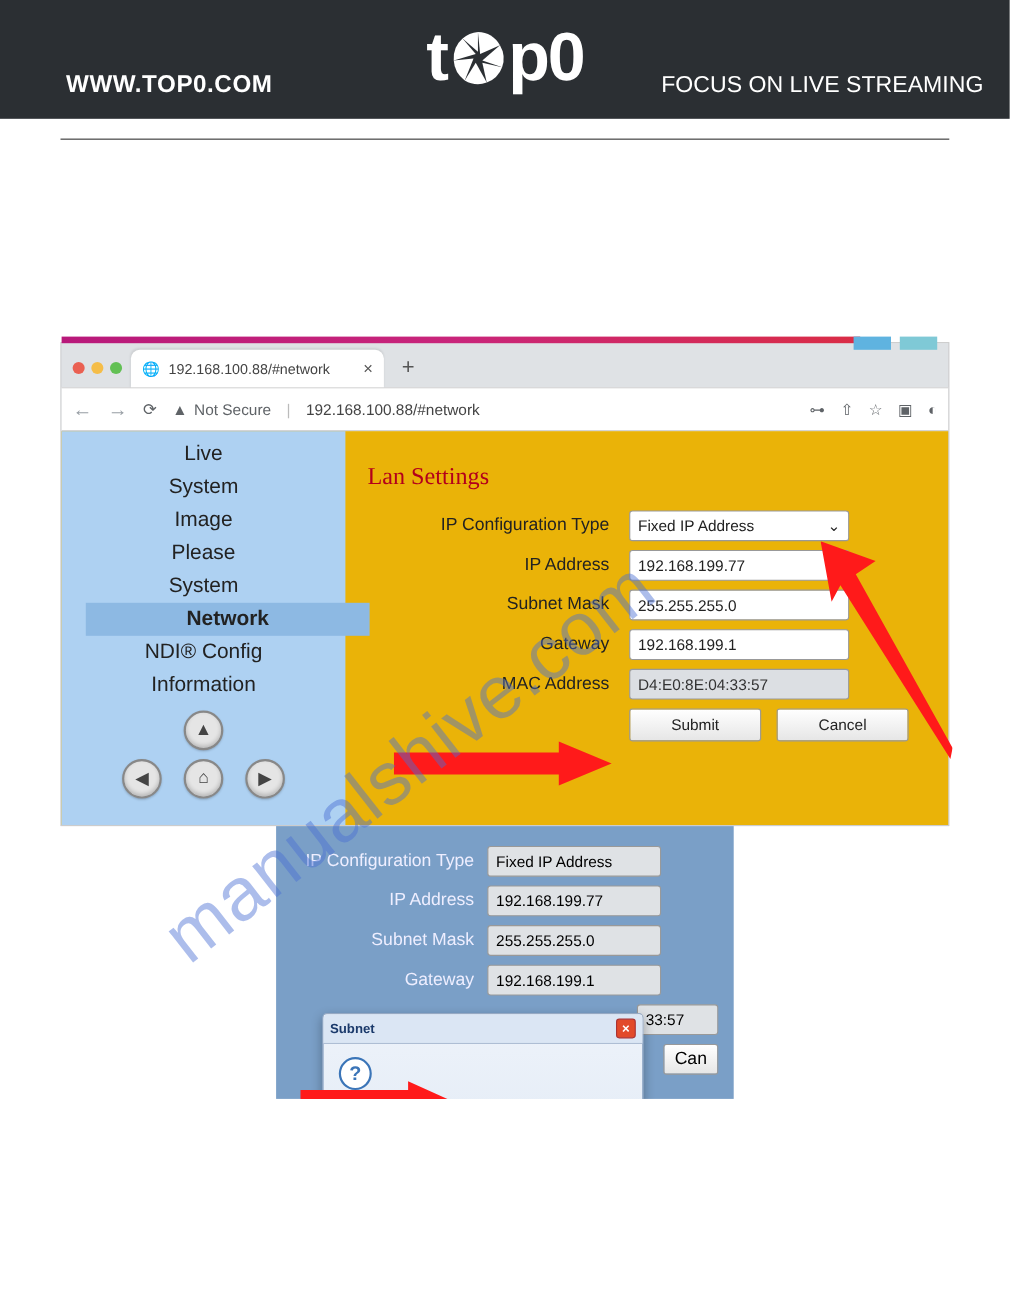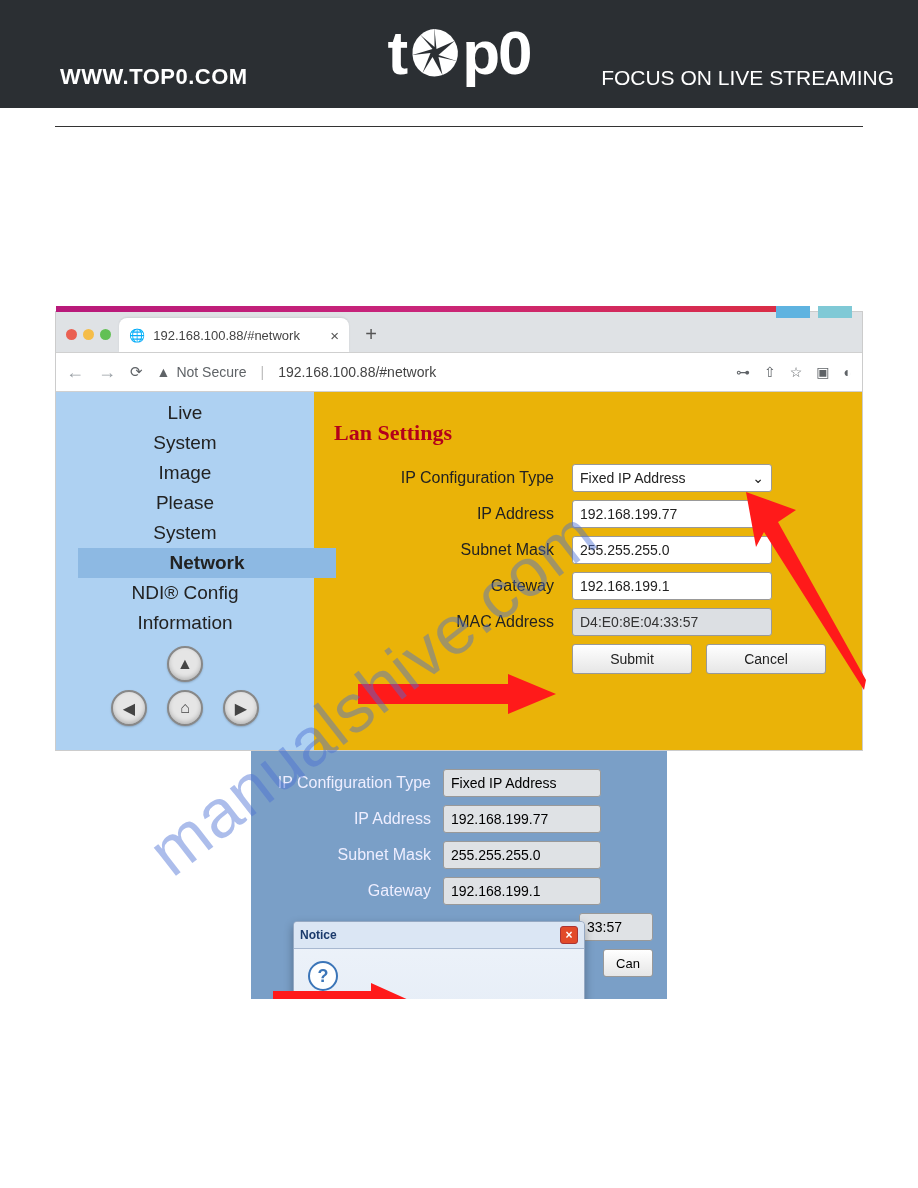--- a/index.html
+++ b/index.html
@@ -40,38 +40,38 @@
   
   .appbody { display:flex; height: 358px; background:#eab308;}
   .sidebar { width: 258px; background:#aed1f2; display:flex; flex-direction:column; align-items:center; padding-top:6px; font-size:19px; color:#222;}
   .sidebar .item{ width:100%; text-align:center; padding:4px 0; }
   .sidebar .item.active{ background:#8db9e3; font-weight:800;margin-left:44px; }
   .sidebar .controls{ margin-top:8px; display:flex; flex-direction:column; align-items:center; gap:8px;}
   .cbtn{ width:36px; height:36px; border-radius:50%; background:#e5e5e5; border:2px solid #888; display:flex; align-items:center; justify-content:center; font-size:16px; color:#444; box-shadow: inset 0 -2px 4px rgba(0,0,0,.2), 0 1px 2px rgba(0,0,0,.2);}
   .cbtn-row{ display:flex; gap:20px;}
 
   .main{ flex:1; padding: 28px 20px 10px 20px; position:relative;}
-  .main h2{ font-family: 'Times New Roman', serif; font-weight:700; color:#b3001b; font-size:22px; margin-bottom:18px;}
+  .main h2{ font-family: 'Times New Roman', serif; font-weight:400; color:#b3001b; font-size:22px; margin-bottom:18px;}
   .frow{ display:flex; align-items:center; margin-bottom:8px;}
   .frow label{ width:238px; text-align:right; padding-right:18px; font-size:16px; color:#222;}
   .frow .inp{ width:200px; height:28px; background:#fff; border:1px solid #999; border-radius:3px; padding:0 7px; font-size:14px; display:flex; align-items:center; justify-content:space-between; color:#222;}
   .frow .inp.disabled{ background:#dcdfe3; color:#333;}
   .btn-row{ display:flex; gap:14px; margin-left:238px; margin-top:8px;}
   .sbtn{ width:120px; height:30px; background:linear-gradient(#fff,#e6e6e6); border:1px solid #999; border-radius:3px; font-size:14px; color:#222;}
 
   
   .arrow-big{ position:absolute; }
   .arrow-big svg{ display:block;}
 
   
   .panel2{ width:416px; margin: 0 auto; background:#7a9fc7; padding: 18px 14px 14px 14px; position:relative;}
   .p2row{ display:flex; align-items:center; margin-bottom:8px;}
   .p2row label{ width:178px; text-align:right; padding-right:12px; font-size:16px; color:#eef;}
   .p2row .inp{ width:158px; height:28px; background:#dfe2e5; border:1px solid #999; border-radius:3px; padding:0 7px; font-size:14px; display:flex; align-items:center;}
-  .p2row .cutbtn{ width:50px; height:28px; background:linear-gradient(#fff,#e6e6e6); border:1px solid #999; border-radius:3px; margin-left:auto; display:flex; align-items:center; justify-content:center; font-size:13px;}
+  .p2row .cutbtn{ width:50px; height:28px; background:linear-gradient(#fff,#e6e6e6); border:1px solid #999; border-radius:3px; margin-left:auto; display:flex; align-items:center; justify-content:center; font-size:16px;}
 
   .dialog{ position:absolute; left:42px; top:170px; width:292px; background: linear-gradient(#eef3fa,#e4ecf6); border:1px solid #96a9c3; border-radius:4px; box-shadow: 0 4px 10px rgba(0,0,0,.3);}
   .dialog .titlebar{ display:flex; align-items:center; justify-content:space-between; background:#dbe6f4; padding:4px 6px; font-size:12px; font-weight:700; color:#1b3a6b; border-bottom:1px solid #a8b8d0; border-radius:4px 4px 0 0;}
   .dialog .closebtn{ width:18px; height:18px; background:#e24a2a; border:1px solid #a33; border-radius:3px; color:#fff; font-size:12px; display:flex; align-items:center; justify-content:center;}
   .dialog .body{ padding:12px 14px 6px 14px; display:flex; gap:10px; font-size:12px; color:#333;}
   .dialog .qicon{ width:30px; height:30px; border-radius:50%; border:2px solid #3b75b8; display:flex; align-items:center;justify-content:center; color:#3b75b8; font-weight:800; font-size:18px; background:#fff; flex-shrink:0;}
   .dialog .dbtns{ display:flex; gap:18px; justify-content:center; padding:6px 0 12px 0;}
   .dbtn{ padding:3px 16px; background:linear-gradient(#fff,#e2e2e2); border:1px solid #888; border-radius:12px; font-size:12px;}
   .dbtn.focus{ outline:1px dashed #666; outline-offset:-3px; border-color:#555;}
 
@@ -232,21 +232,21 @@
     <div class="p2row">
         <label>&nbsp;</label>
         <div class="inp" style="width:74px; margin-left:auto">33:57</div>
       </div>
     <div class="p2row" style="justify-content:flex-end;">
         <div class="cutbtn">Can</div>
       </div>
 
     <div class="dialog">
       <div class="titlebar">
-        <span>Notice</span>
+        <span>Subnet</span>
         <span class="closebtn">×</span>
       </div>
       <div class="body">
         <div class="qicon">?</div>
       </div>
       <div class="dbtns">
         <button class="dbtn focus">Ok</button>
         <button class="dbtn">Cancel</button>
       </div>
     </div>

